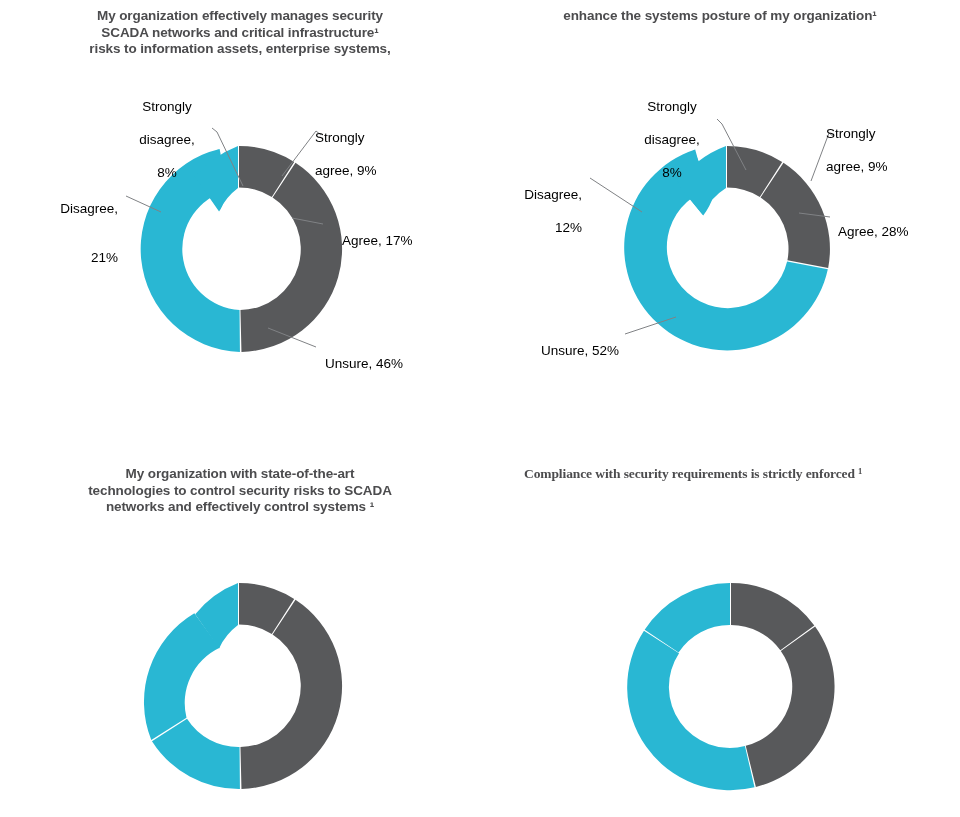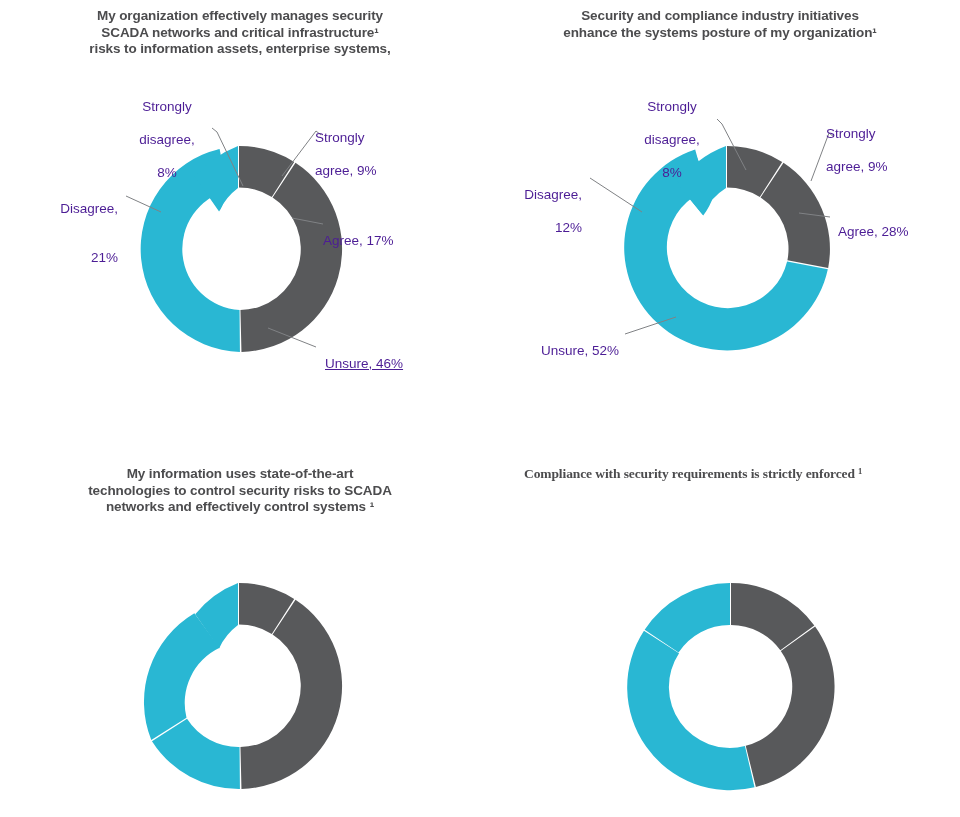--- a/index.html
+++ b/index.html
@@ -48,21 +48,21 @@
     width: 100%;
     height: 100%;
   }
   svg.donut {
     position: absolute;
     display: block;
   }
   .callout {
     position: absolute;
     font-size: 13.5px;
-    color: #4c1d95;
+    color: #000000;
     line-height: 16.5px;
     white-space: pre-line;
   }
   .callout.right { text-align: left; }
   .callout.left  { text-align: right; }
   .callout.center{ text-align: center; }
   .leader {
     position: absolute;
     left: 0;
     top: 0;
@@ -108,42 +108,41 @@
         <line x1="323" y1="224" x2="292" y2="218"></line>
         <line x1="316" y1="347" x2="268" y2="328"></line>
         <line x1="126" y1="196" x2="161" y2="212"></line>
         <polyline points="212,128 217,132 243,186"></polyline>
       </svg>
 
       <div class="callout right" style="left:315px; top:113px;">
         <div>Strongly</div>
         <div>agree, 9%</div>
       </div>
-      <div class="callout right" style="left:323px; top:216px;">
+      <div class="callout right" style="left:342px; top:216px;">
         <div>Agree, 17%</div>
       </div>
-      <div class="callout right" style="left:325px; top:339px;text-decoration:underline;">
+      <div class="callout right" style="left:325px; top:339px;">
         <div>Unsure, 46%</div>
       </div>
       <div class="callout left" style="right:362px; top:184px; width:120px;">
         <div>Disagree,</div>
         <div style="visibility:hidden;height:0;overflow:hidden">disagree,</div>
         <div>21%</div>
       </div>
       <div class="callout center" style="left:122px; top:82px; width:90px;">
         <div>Strongly</div>
         <div>disagree,</div>
         <div>8%</div>
       </div>
     </div>
   </div>
 
   <div class="panel">
     <div class="chart-title">
-      <div>Security and compliance industry initiatives</div>
       <div>enhance the systems posture of my organization¹</div>
     </div>
 
     <div class="donut-wrap">
       <svg class="donut" style="left:141px; top:143px;" width="212" height="212" viewBox="0 0 212 212">
 
         <path fill="#58595b" d="M 106 3 A 103 103 0 0 1 161.20 18.98 L 138.79 54.04 A 61 61 0 0 0 106 44.5 Z"></path>
 
         <path fill="#58595b" d="M 162.49 19.82 A 103 103 0 0 1 207.17 124.96 L 166.44 117.22 A 61 61 0 0 0 139.56 54.54 Z"></path>
 
@@ -179,21 +178,21 @@
       <div class="callout center" style="left:147px; top:82px; width:90px;">
         <div>Strongly</div>
         <div>disagree,</div>
         <div>8%</div>
       </div>
     </div>
   </div>
 
   <div class="panel">
     <div class="chart-title" style="top:14px;">
-      <div>My information uses state-of-the-art</div>
+      <div>My organization with state-of-the-art</div>
       <div>technologies to control security risks to SCADA</div>
       <div>networks and effectively control systems ¹</div>
     </div>
 
     <div class="donut-wrap">
       <svg class="donut" style="left:133px; top:128px;" width="212" height="212" viewBox="0 0 212 212">
 
         <path fill="#58595b" d="M 106 3 A 103 103 0 0 1 161.20 18.98 L 138.79 54.04 A 61 61 0 0 0 106 44.5 Z"></path>
 
         <path fill="#58595b" d="M 162.49 19.82 A 103 103 0 0 1 108.47 208.97 L 107.46 166.98 A 61 61 0 0 0 139.56 54.54 Z"></path>

